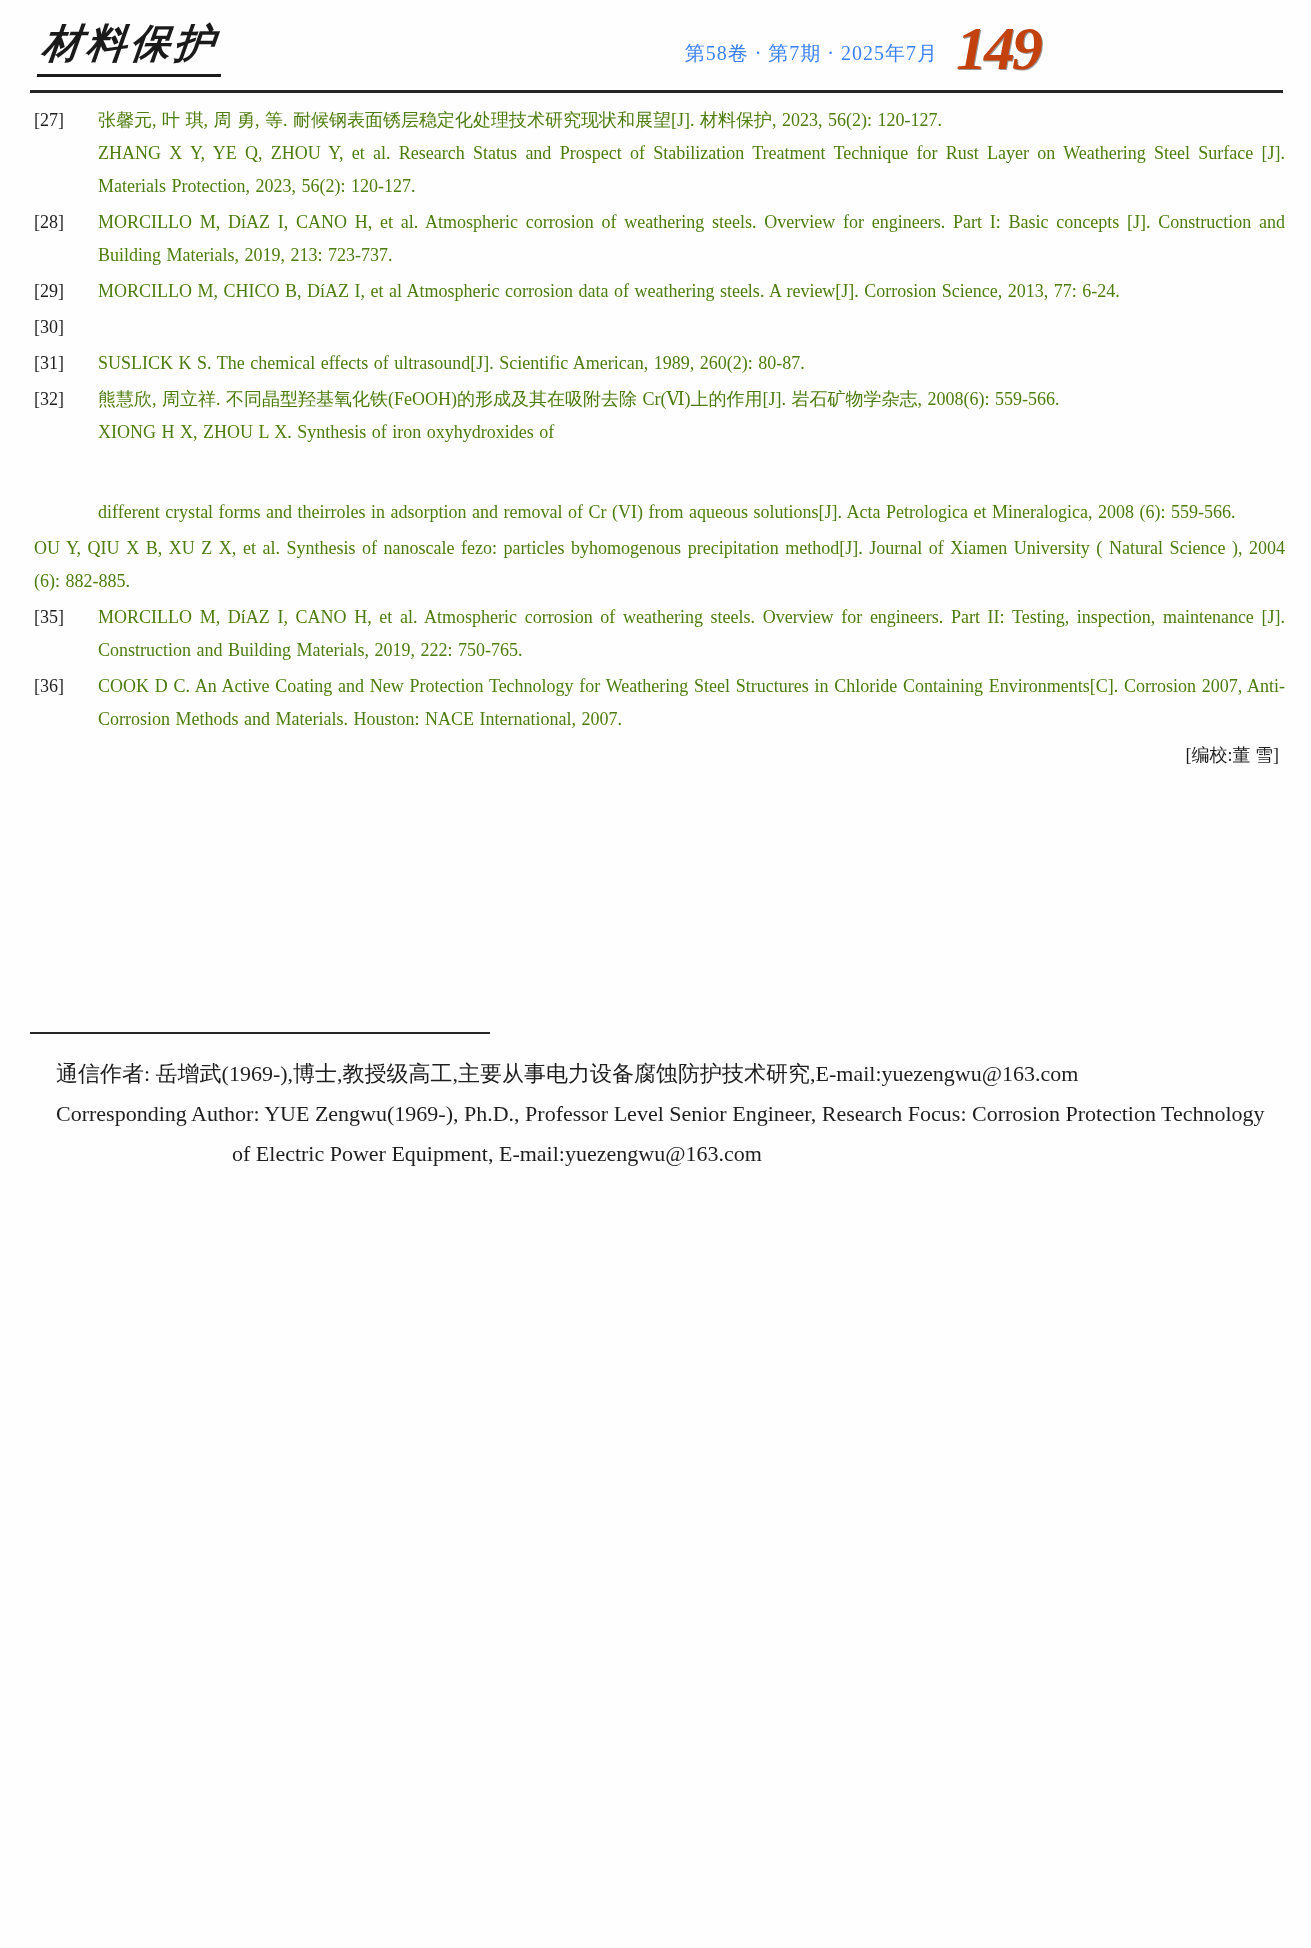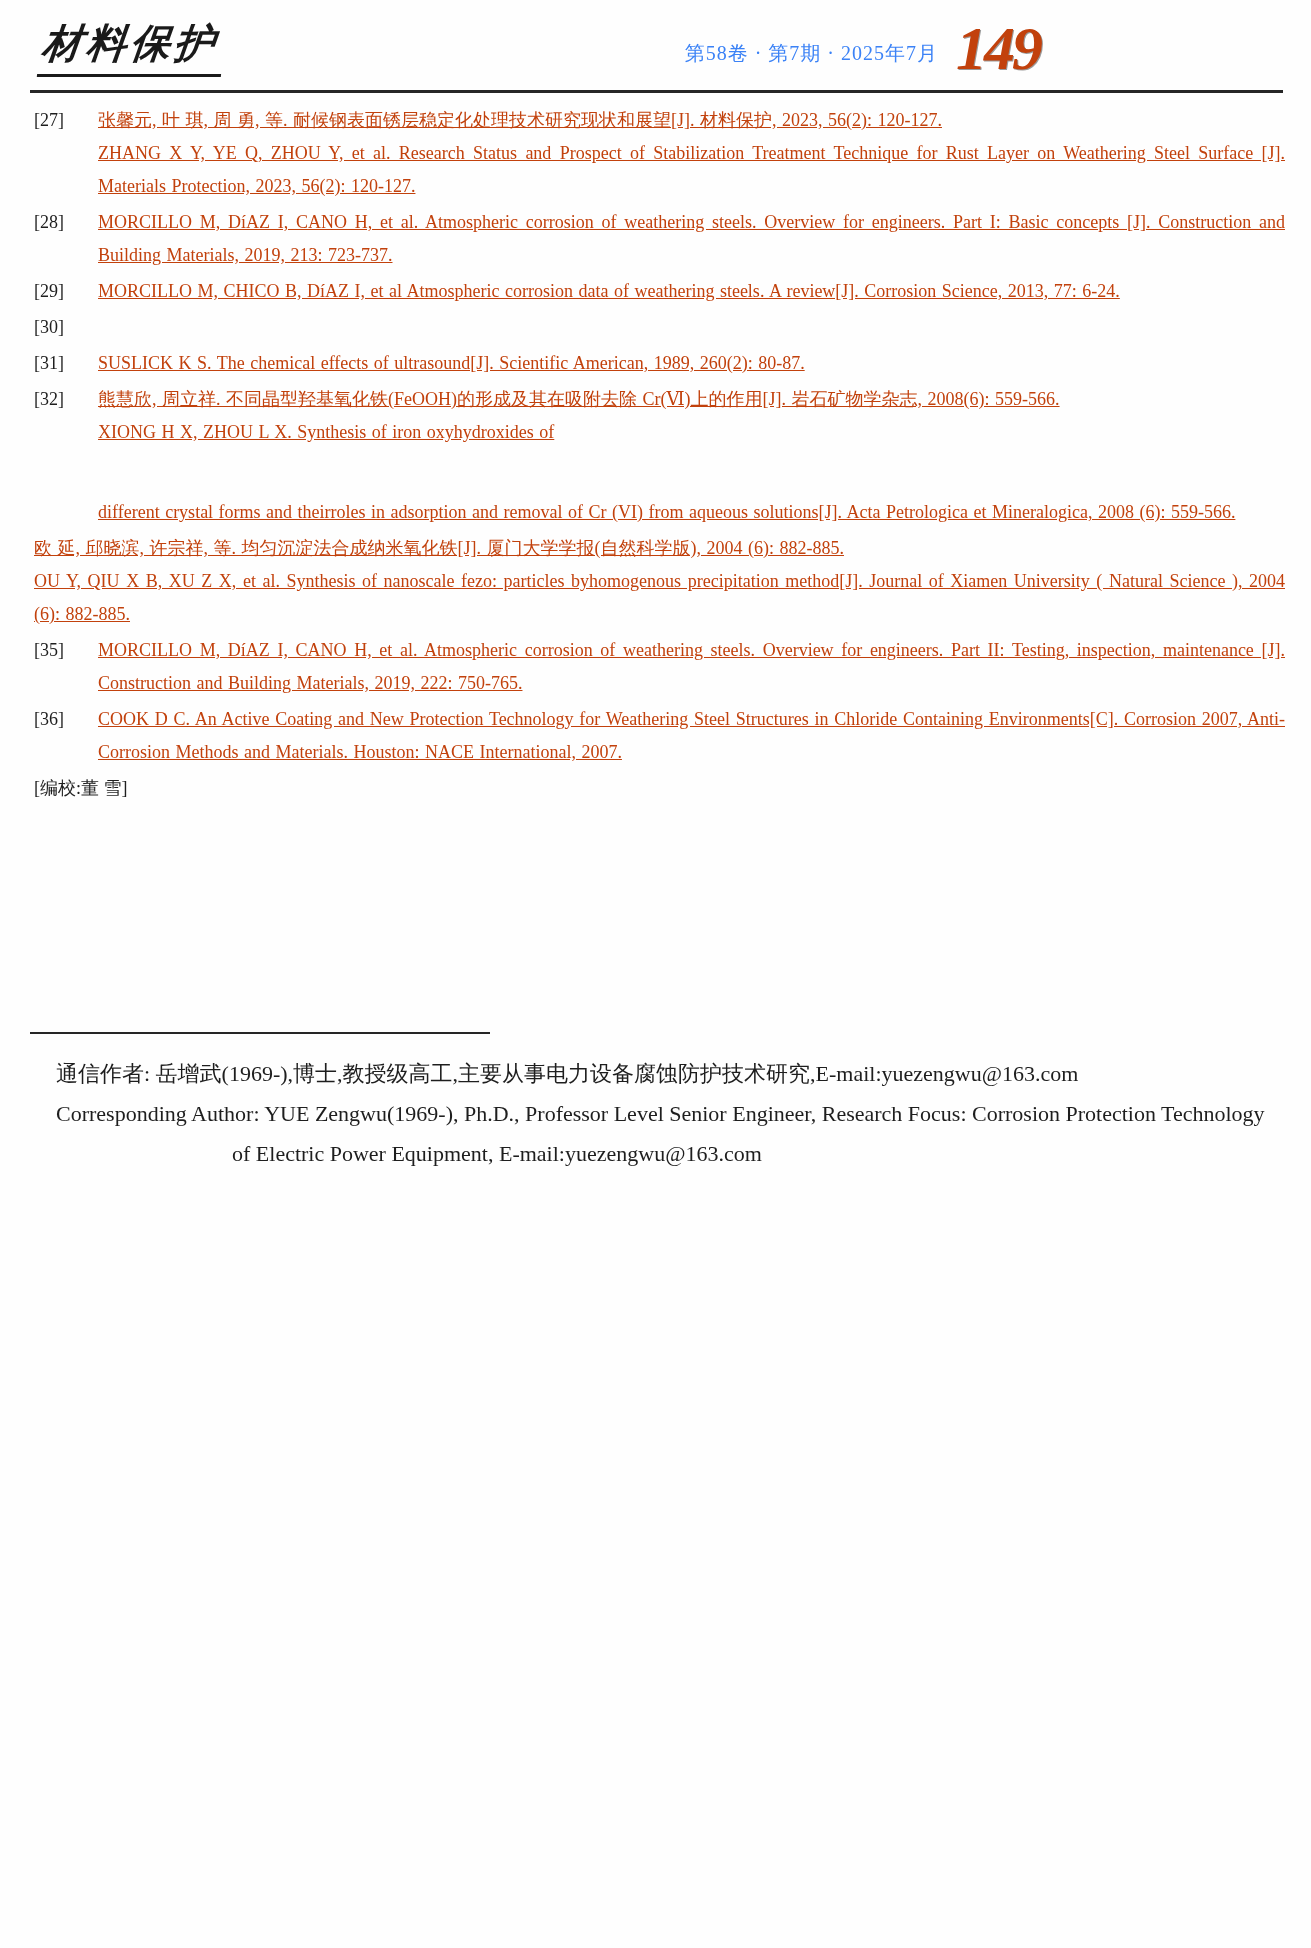--- a/index.html
+++ b/index.html
@@ -46,27 +46,26 @@
   }
   .col { flex: 1; min-width: 0; }
   .ref { display: flex; margin-bottom: 3px; }
   .ref-label {
     flex: 0 0 64px; font-size: 18px; line-height: 33px;
     white-space: nowrap; color: #1e1e1e;
   }
   .ref-body { flex: 1; min-width: 0; }
   .ref-p {
     font-size: 18px; line-height: 33px;
-    text-align: justify; color: #c2410c;
+    text-align: justify; color: #4d7c0f;
     word-spacing: 1px;
-    text-decoration: underline;
   }
   .editor-note {
     font-size: 18px; line-height: 33px;
-    padding-right: 6px; margin-top: 2px;
+    text-align: right; padding-right: 6px; margin-top: 2px;
   }
   
   .foot-rule {
     position: absolute; top: 1032px; left: 30px; width: 460px;
     height: 2px; background: #262626;
   }
   .footer {
     position: absolute; top: 1054px; left: 56px; right: 40px;
     font-size: 22px; line-height: 40px; color: #1e1e1e;
   }
@@ -139,21 +138,20 @@
 
       <div class="ref">
         <span class="ref-label"></span>
         <div class="ref-body">
           <p class="ref-p">different crystal forms and theirroles in adsorption and removal of Cr (VI) from aqueous solutions[J]. Acta Petrologica et Mineralogica, 2008 (6): 559-566.</p>
         </div>
       </div>
 
       <div class="ref">
         <div class="ref-body">
-          <p class="ref-p">欧 延, 邱晓滨, 许宗祥, 等. 均匀沉淀法合成纳米氧化铁[J]. 厦门大学学报(自然科学版), 2004 (6): 882-885.</p>
           <p class="ref-p">OU Y, QIU X B, XU Z X, et al. Synthesis of nanoscale fezo: particles byhomogenous precipitation method[J]. Journal of Xiamen University ( Natural Science ), 2004 (6): 882-885.</p>
         </div>
       </div>
 
 
       <div class="ref">
         <span class="ref-label">[35]</span>
         <div class="ref-body">
           <p class="ref-p">MORCILLO M, DíAZ I, CANO H, et al. Atmospheric corrosion of weathering steels. Overview for engineers. Part II: Testing, inspection, maintenance [J]. Construction and Building Materials, 2019, 222: 750-765.</p>
         </div>

